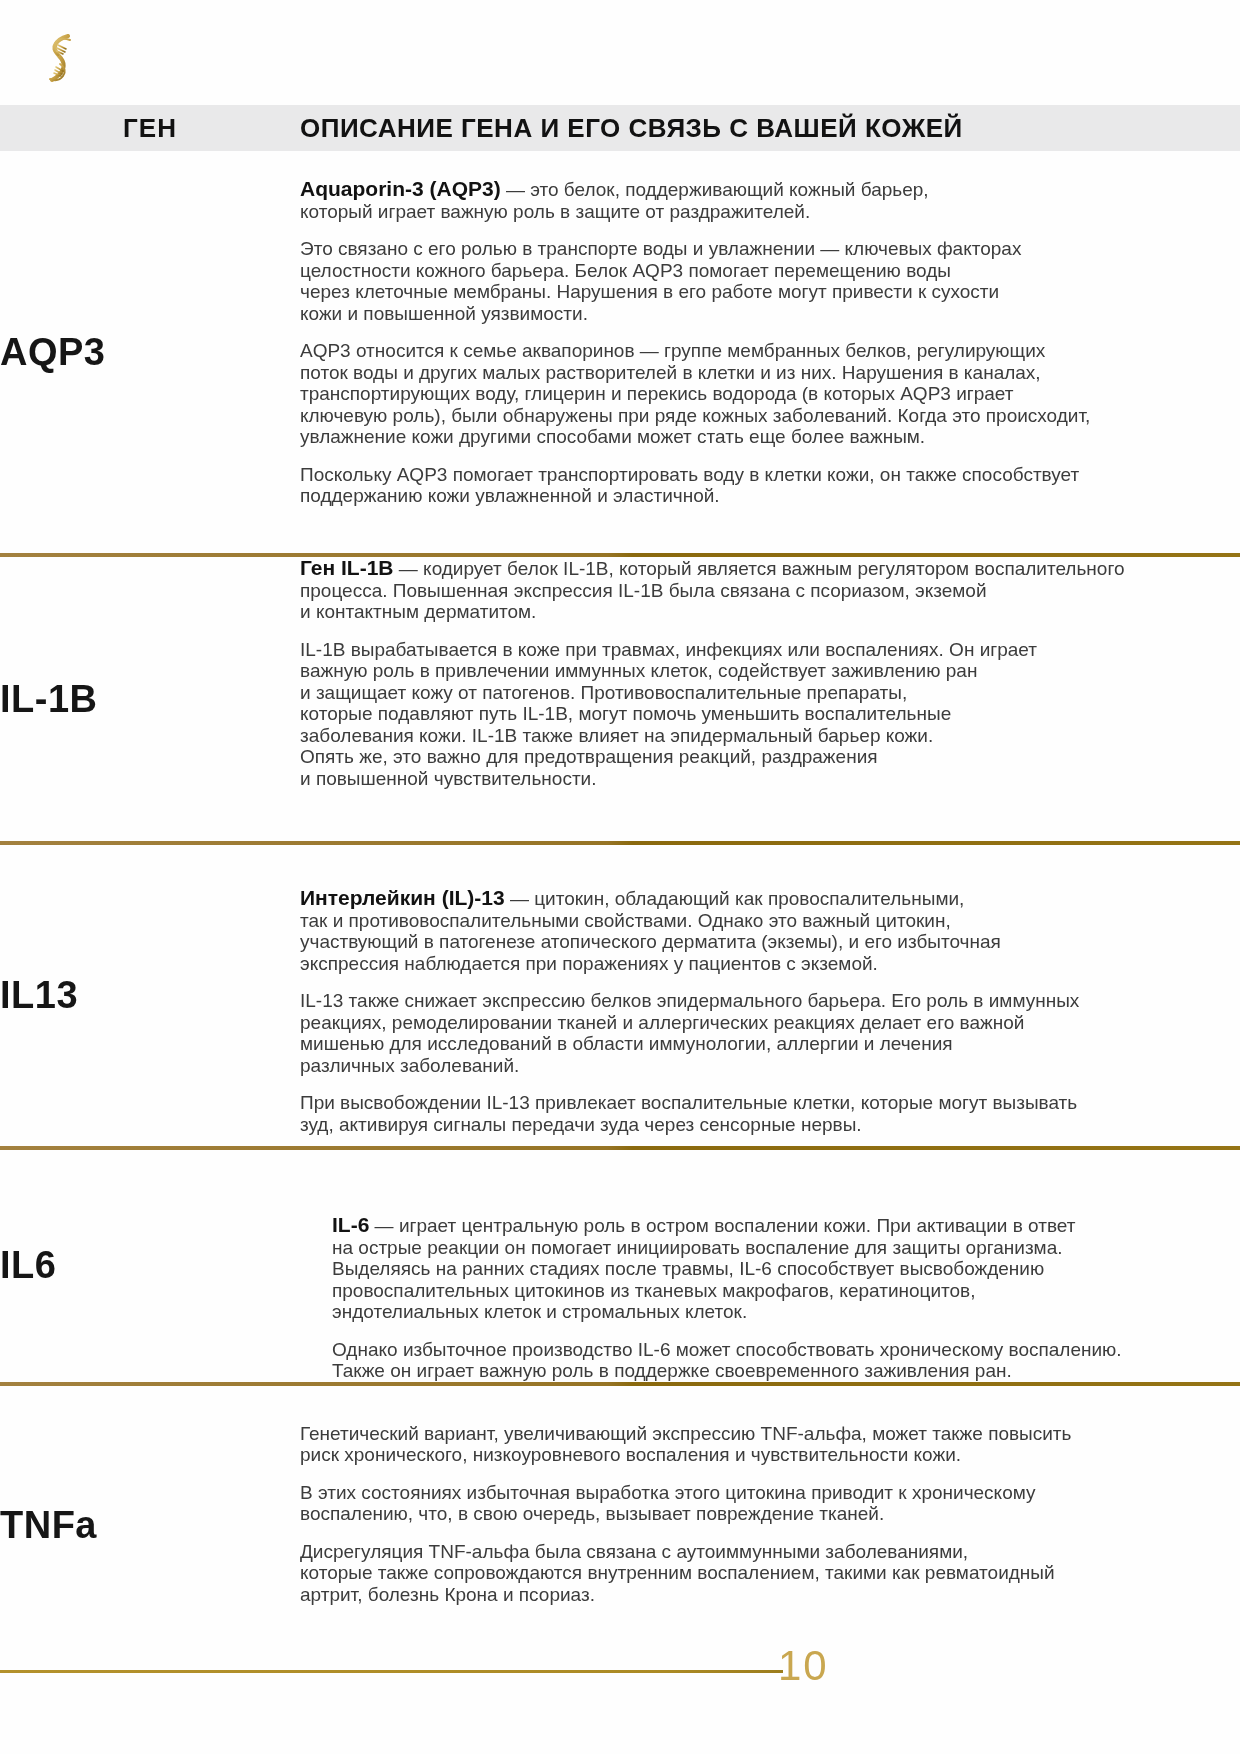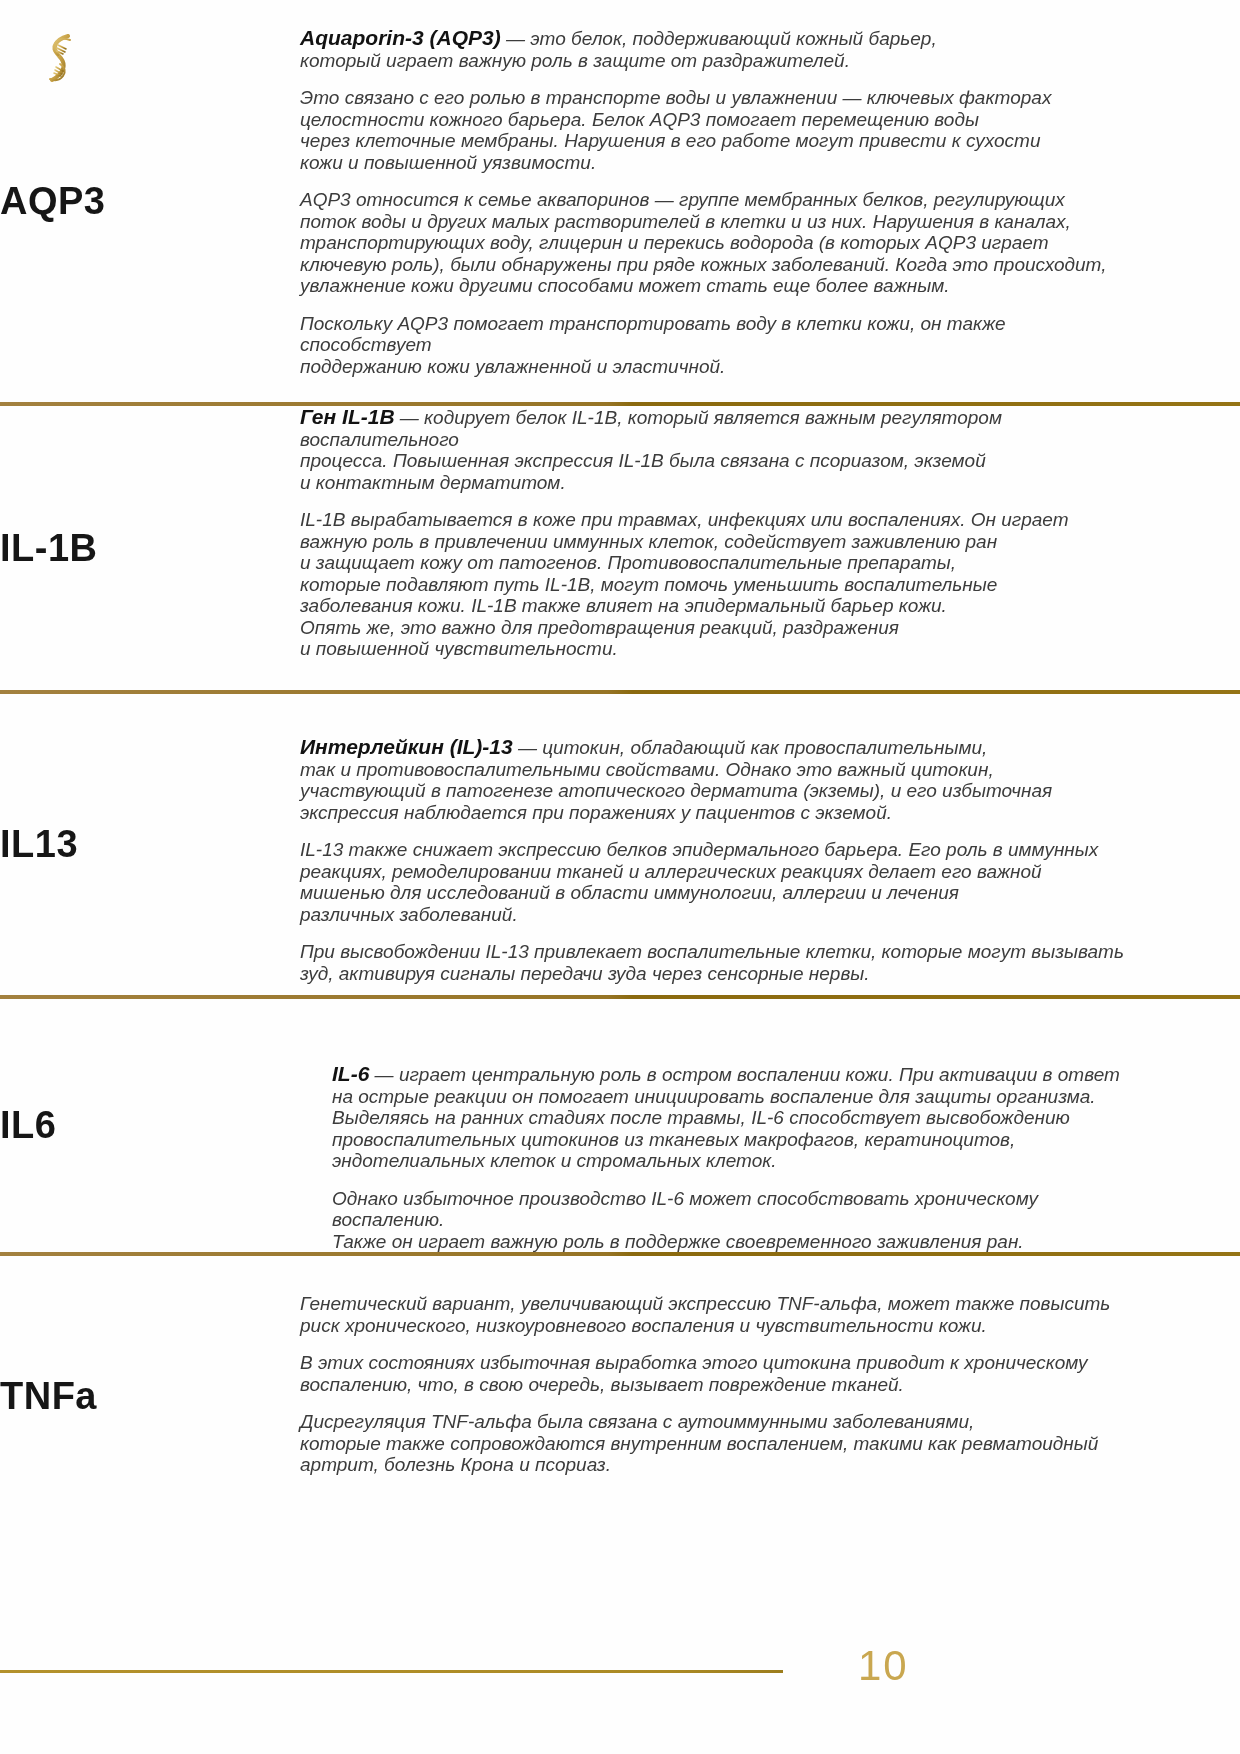--- a/index.html
+++ b/index.html
@@ -27,21 +27,21 @@
     flex:1;text-align:left;
     font-size:26px;font-weight:bold;color:#121212;letter-spacing:.5px;
   }
 
   
   .grow{display:flex;}
   .gene-cell{
     width:300px;display:flex;align-items:center;justify-content:flex-start;
   }
   .gene-name{font-size:38px;font-weight:bold;color:#161616;letter-spacing:.5px;}
-  .desc-cell{flex:1;padding-right:100px;font-style:italic;}
+  .desc-cell{flex:1;padding-right:100px;}
   .desc-cell p{
     margin:0 0 16px 0;
     font-size:19px;line-height:21.5px;color:#3c3c3c;
     white-space:pre-line;
   }
   .desc-cell p:last-child{margin-bottom:0;}
   .lead{font-weight:bold;font-size:21px;color:#121212;}
 
   .row-1{min-height:402px;}
   .row-2{min-height:284px;}
@@ -59,21 +59,21 @@
     background:linear-gradient(90deg,#a3813f 0%,#967425 49%,#8a690e 51%,#957415 100%);
   }
 
   
   .footer-line{
     position:absolute;left:0;top:1670px;
     width:783px;height:3px;
     background:linear-gradient(90deg,#b3912c 0%,#ab8a24 85%,#9c7d1d 100%);
   }
   .page-number{
-    position:absolute;left:858px;top:1642px;
+    position:absolute;left:778px;top:1642px;
     font-size:42px;font-weight:300;letter-spacing:2px;
     color:#c9a750;
   }
 </style>
 </head>
 <body>
 
 <div class="page">
 
   <svg class="logo" viewBox="0 0 34 52" aria-hidden="true">
@@ -90,20 +90,24 @@
     <g stroke="url(#gld)" stroke-width="1.6" stroke-linecap="round">
       <path d="M14 11 L22 15"></path>
         <path d="M13 14 L21 18"></path>
         <path d="M13 17 L19 20"></path>
       <path d="M12 33 L19 37"></path>
         <path d="M11 36 L18 40"></path>
         <path d="M10 39 L17 42"></path>
     </g>
   </svg>
 
+  <div class="header-bar">
+    <div class="gene-col">ГЕН</div>
+    <div class="desc-col">ОПИСАНИЕ ГЕНА И ЕГО СВЯЗЬ С ВАШЕЙ КОЖЕЙ</div>
+  </div>
 
   <section class="grow row-1">
     <div class="gene-cell">
         <span class="gene-name">AQP3</span>
       </div>
     <div class="desc-cell">
       <p><strong class="lead">Aquaporin-3 (AQP3)</strong><span> — это белок, поддерживающий кожный барьер,
 который играет важную роль в защите от раздражителей.</span></p>
       <p><span>Это связано с его ролью в транспорте воды и увлажнении — ключевых факторах
 целостности кожного барьера. Белок AQP3 помогает перемещению воды

